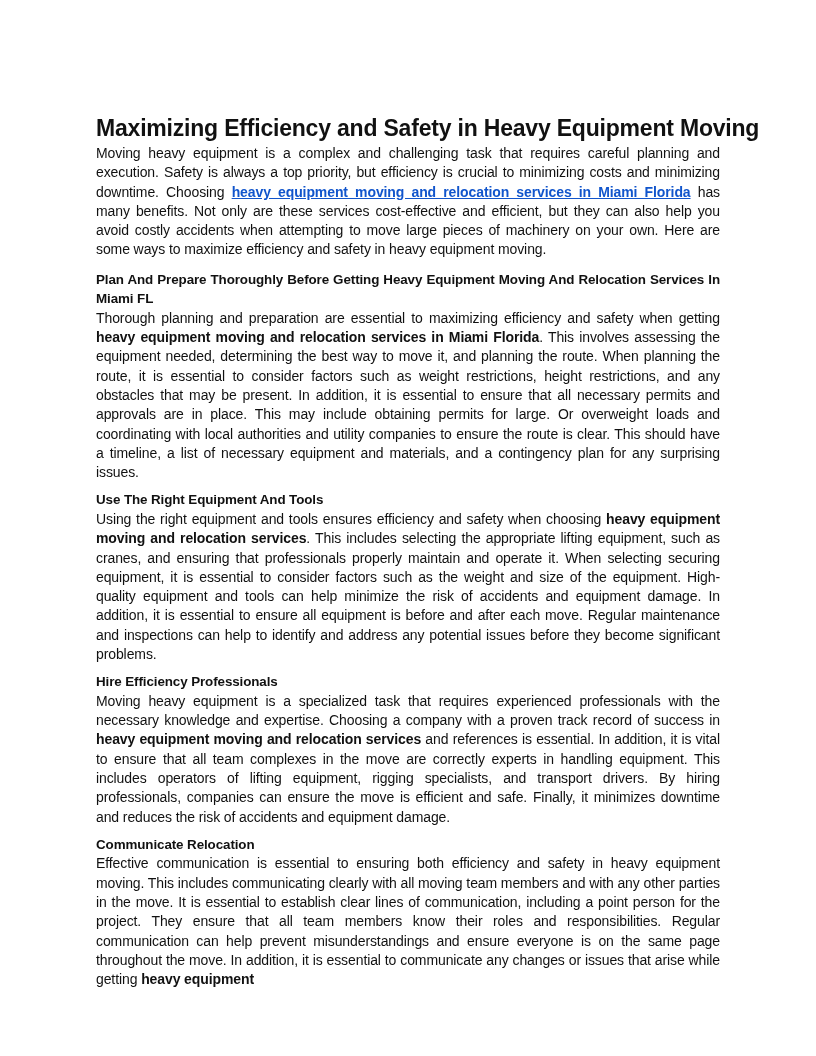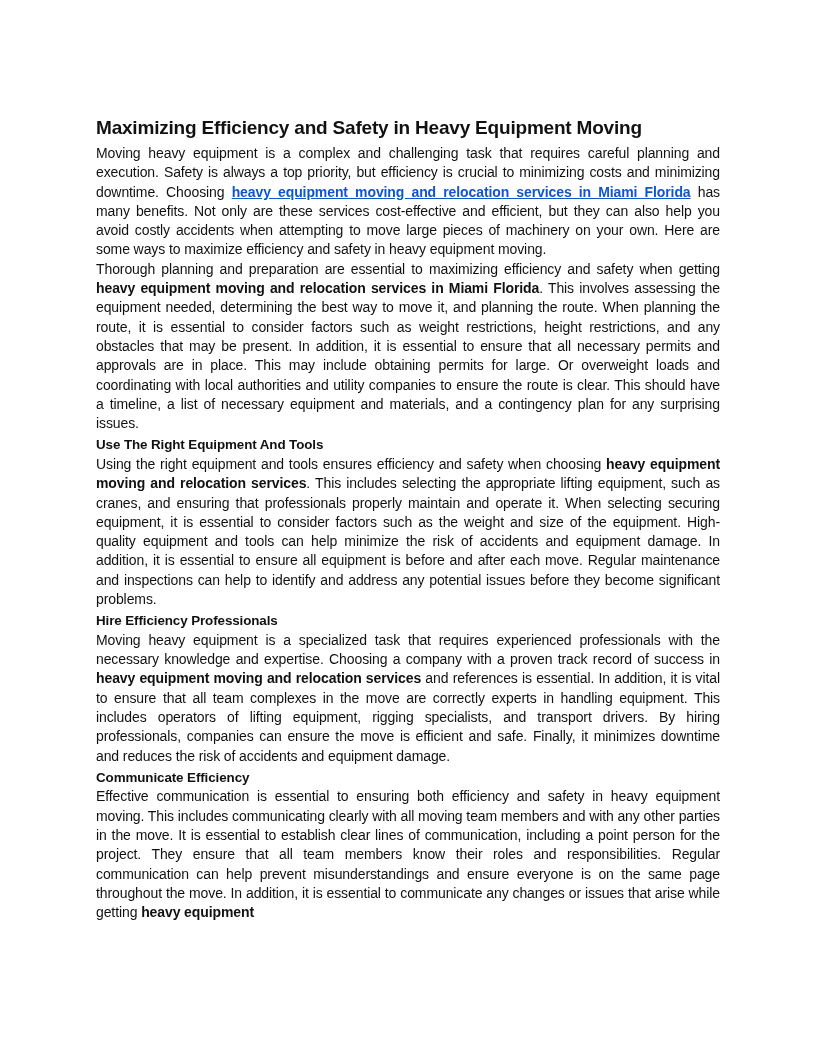--- a/index.html
+++ b/index.html
@@ -6,21 +6,21 @@
   body { width: 816px; height: 1056px; position: relative; overflow: hidden; }
   .page {
     position: absolute;
     left: 96px;
     top: 114px;
     width: 624px;
     font-family: "Liberation Sans", sans-serif;
     color: #111111;
   }
   h1 {
-    font-size: 19px;
+    font-size: 23px;
     font-weight: bold;
     margin: 0 0 2px 0;
     line-height: 28px;
     letter-spacing: -0.2px;
     white-space: nowrap;
   }
   p {
     font-size: 14px;
     line-height: 19.3px;
     margin: 0;
@@ -29,35 +29,36 @@
   }
   h2 {
     font-size: 13.4px;
     font-weight: bold;
     margin: 0;
     line-height: 19.5px;
     text-align: justify;
     letter-spacing: -0.1px;
   }
   .s1 { margin-top: 10px; }
-  .sx { margin-top: 2px; }
+  .sx { margin-top: 8px; }
   a { color: #1155cc; text-decoration: underline; font-weight: bold; }
   b { font-weight: bold; }
 </style>
 </head>
 <body>
 
 <div class="page">
   <h1>Maximizing Efficiency and Safety in Heavy Equipment Moving</h1>
 
   <p><span>Moving heavy equipment is a complex and challenging task that requires careful planning and execution. Safety is always a top priority, but efficiency is crucial to minimizing costs and minimizing downtime. Choosing </span><a href="#" style="color: rgb(17, 85, 204);">heavy equipment moving and relocation services in Miami Florida</a><span> has many benefits. Not only are these services cost-effective and efficient, but they can also help you avoid costly accidents when attempting to move large pieces of machinery on your own. Here are some ways to maximize efficiency and safety in heavy equipment moving.</span></p>
 
+  <h2 class="s1">Plan And Prepare Thoroughly Before Getting Heavy Equipment Moving And Relocation Services In Miami FL</h2>
   <p><span>Thorough planning and preparation are essential to maximizing efficiency and safety when getting </span><b>heavy equipment moving and relocation services in Miami Florida</b><span>. This involves assessing the equipment needed, determining the best way to move it, and planning the route. When planning the route, it is essential to consider factors such as weight restrictions, height restrictions, and any obstacles that may be present. In addition, it is essential to ensure that all necessary permits and approvals are in place. This may include obtaining permits for large. Or overweight loads and coordinating with local authorities and utility companies to ensure the route is clear. This should have a timeline, a list of necessary equipment and materials, and a contingency plan for any surprising issues.</span></p>
 
   <h2 class="sx">Use The Right Equipment And Tools</h2>
   <p><span>Using the right equipment and tools ensures efficiency and safety when choosing </span><b>heavy equipment moving and relocation services</b><span>. This includes selecting the appropriate lifting equipment, such as cranes, and ensuring that professionals properly maintain and operate it. When selecting securing equipment, it is essential to consider factors such as the weight and size of the equipment. High-quality equipment and tools can help minimize the risk of accidents and equipment damage. In addition, it is essential to ensure all equipment is before and after each move. Regular maintenance and inspections can help to identify and address any potential issues before they become significant problems.</span></p>
 
   <h2 class="sx">Hire Efficiency Professionals</h2>
   <p><span>Moving heavy equipment is a specialized task that requires experienced professionals with the necessary knowledge and expertise. Choosing a company with a proven track record of success in </span><b>heavy equipment moving and relocation services</b><span> and references is essential. In addition, it is vital to ensure that all team complexes in the move are correctly experts in handling equipment. This includes operators of lifting equipment, rigging specialists, and transport drivers. By hiring professionals, companies can ensure the move is efficient and safe. Finally, it minimizes downtime and reduces the risk of accidents and equipment damage.</span></p>
 
-  <h2 class="sx">Communicate Efficiency</h2>
+  <h2 class="sx">Communicate Relocation</h2>
   <p><span>Effective communication is essential to ensuring both efficiency and safety in heavy equipment moving. This includes communicating clearly with all moving team members and with any other parties in the move. It is essential to establish clear lines of communication, including a point person for the project. They ensure that all team members know their roles and responsibilities. Regular communication can help prevent misunderstandings and ensure everyone is on the same page throughout the move. In addition, it is essential to communicate any changes or issues that arise while getting </span><b>heavy equipment</b><span></span></p>
 </div>
 
 </body></html>

